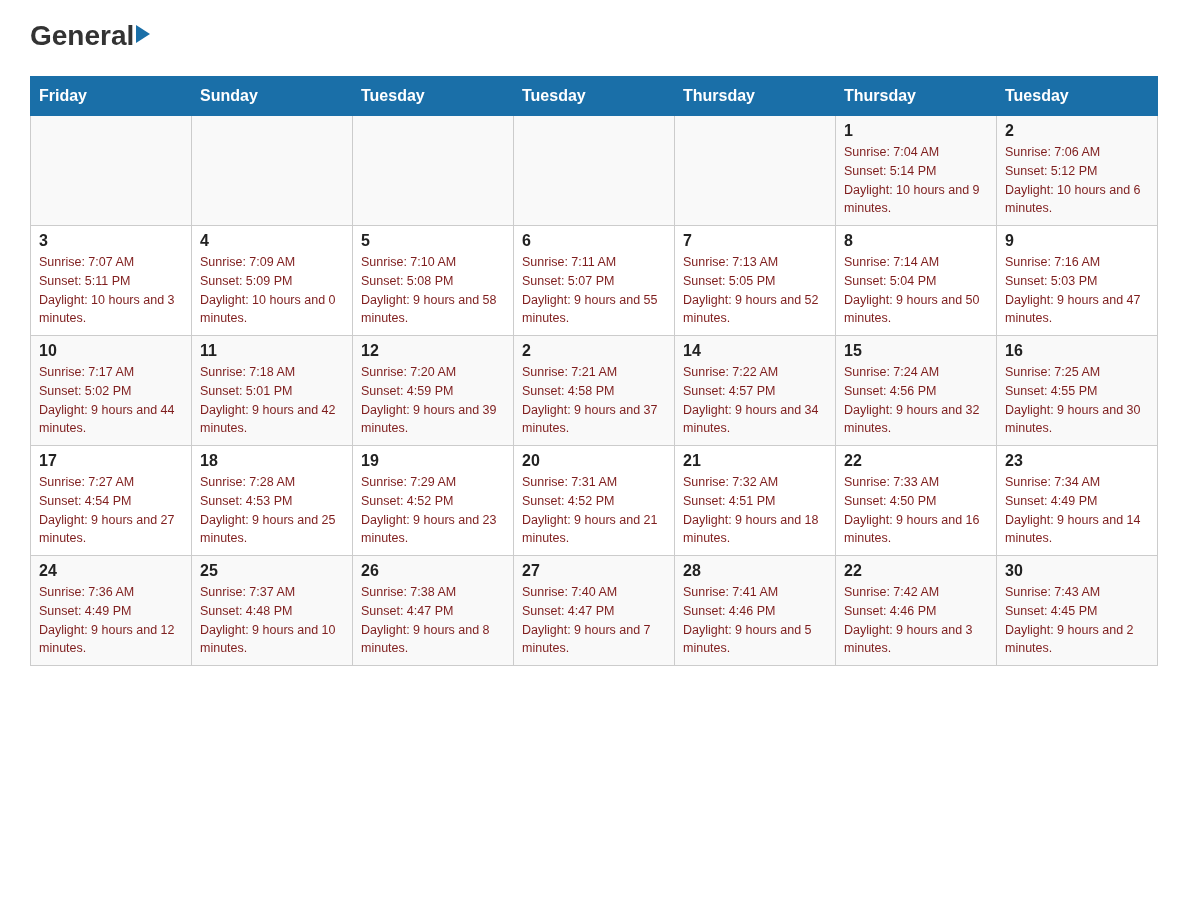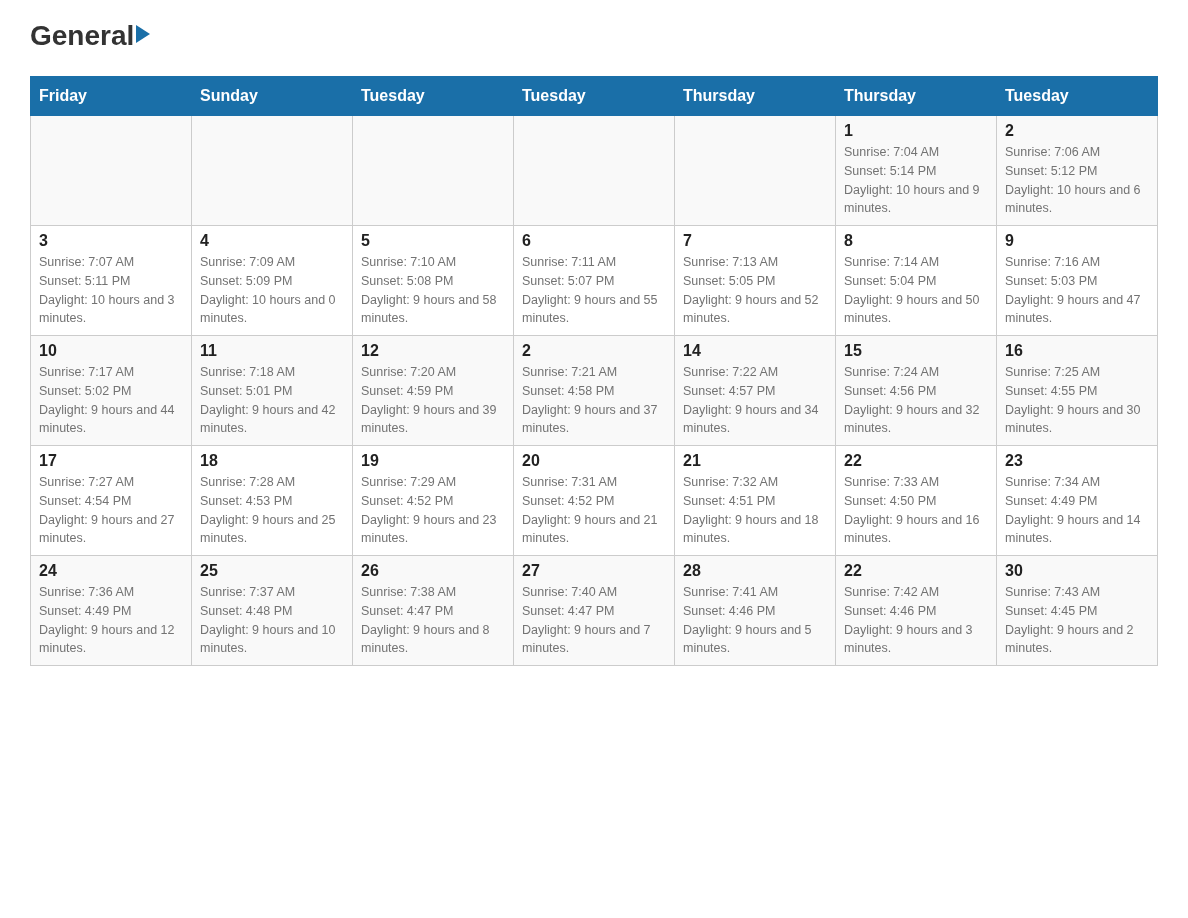--- a/index.html
+++ b/index.html
@@ -74,21 +74,21 @@
       color: #333;
     }
     tbody tr td .day-num {
       font-size: 16px;
       font-weight: bold;
       color: #222;
       display: block;
       margin-bottom: 3px;
     }
     tbody tr td .sun-info {
-      color: #737373;
+      color: #7f1d1d;
       font-size: 12.5px;
       line-height: 1.5;
     }
     tbody tr:nth-child(odd) td {
       background-color: #f9f9f9;
     }
     tbody tr:nth-child(even) td {
       background-color: #fff;
     }
     .empty-cell {

